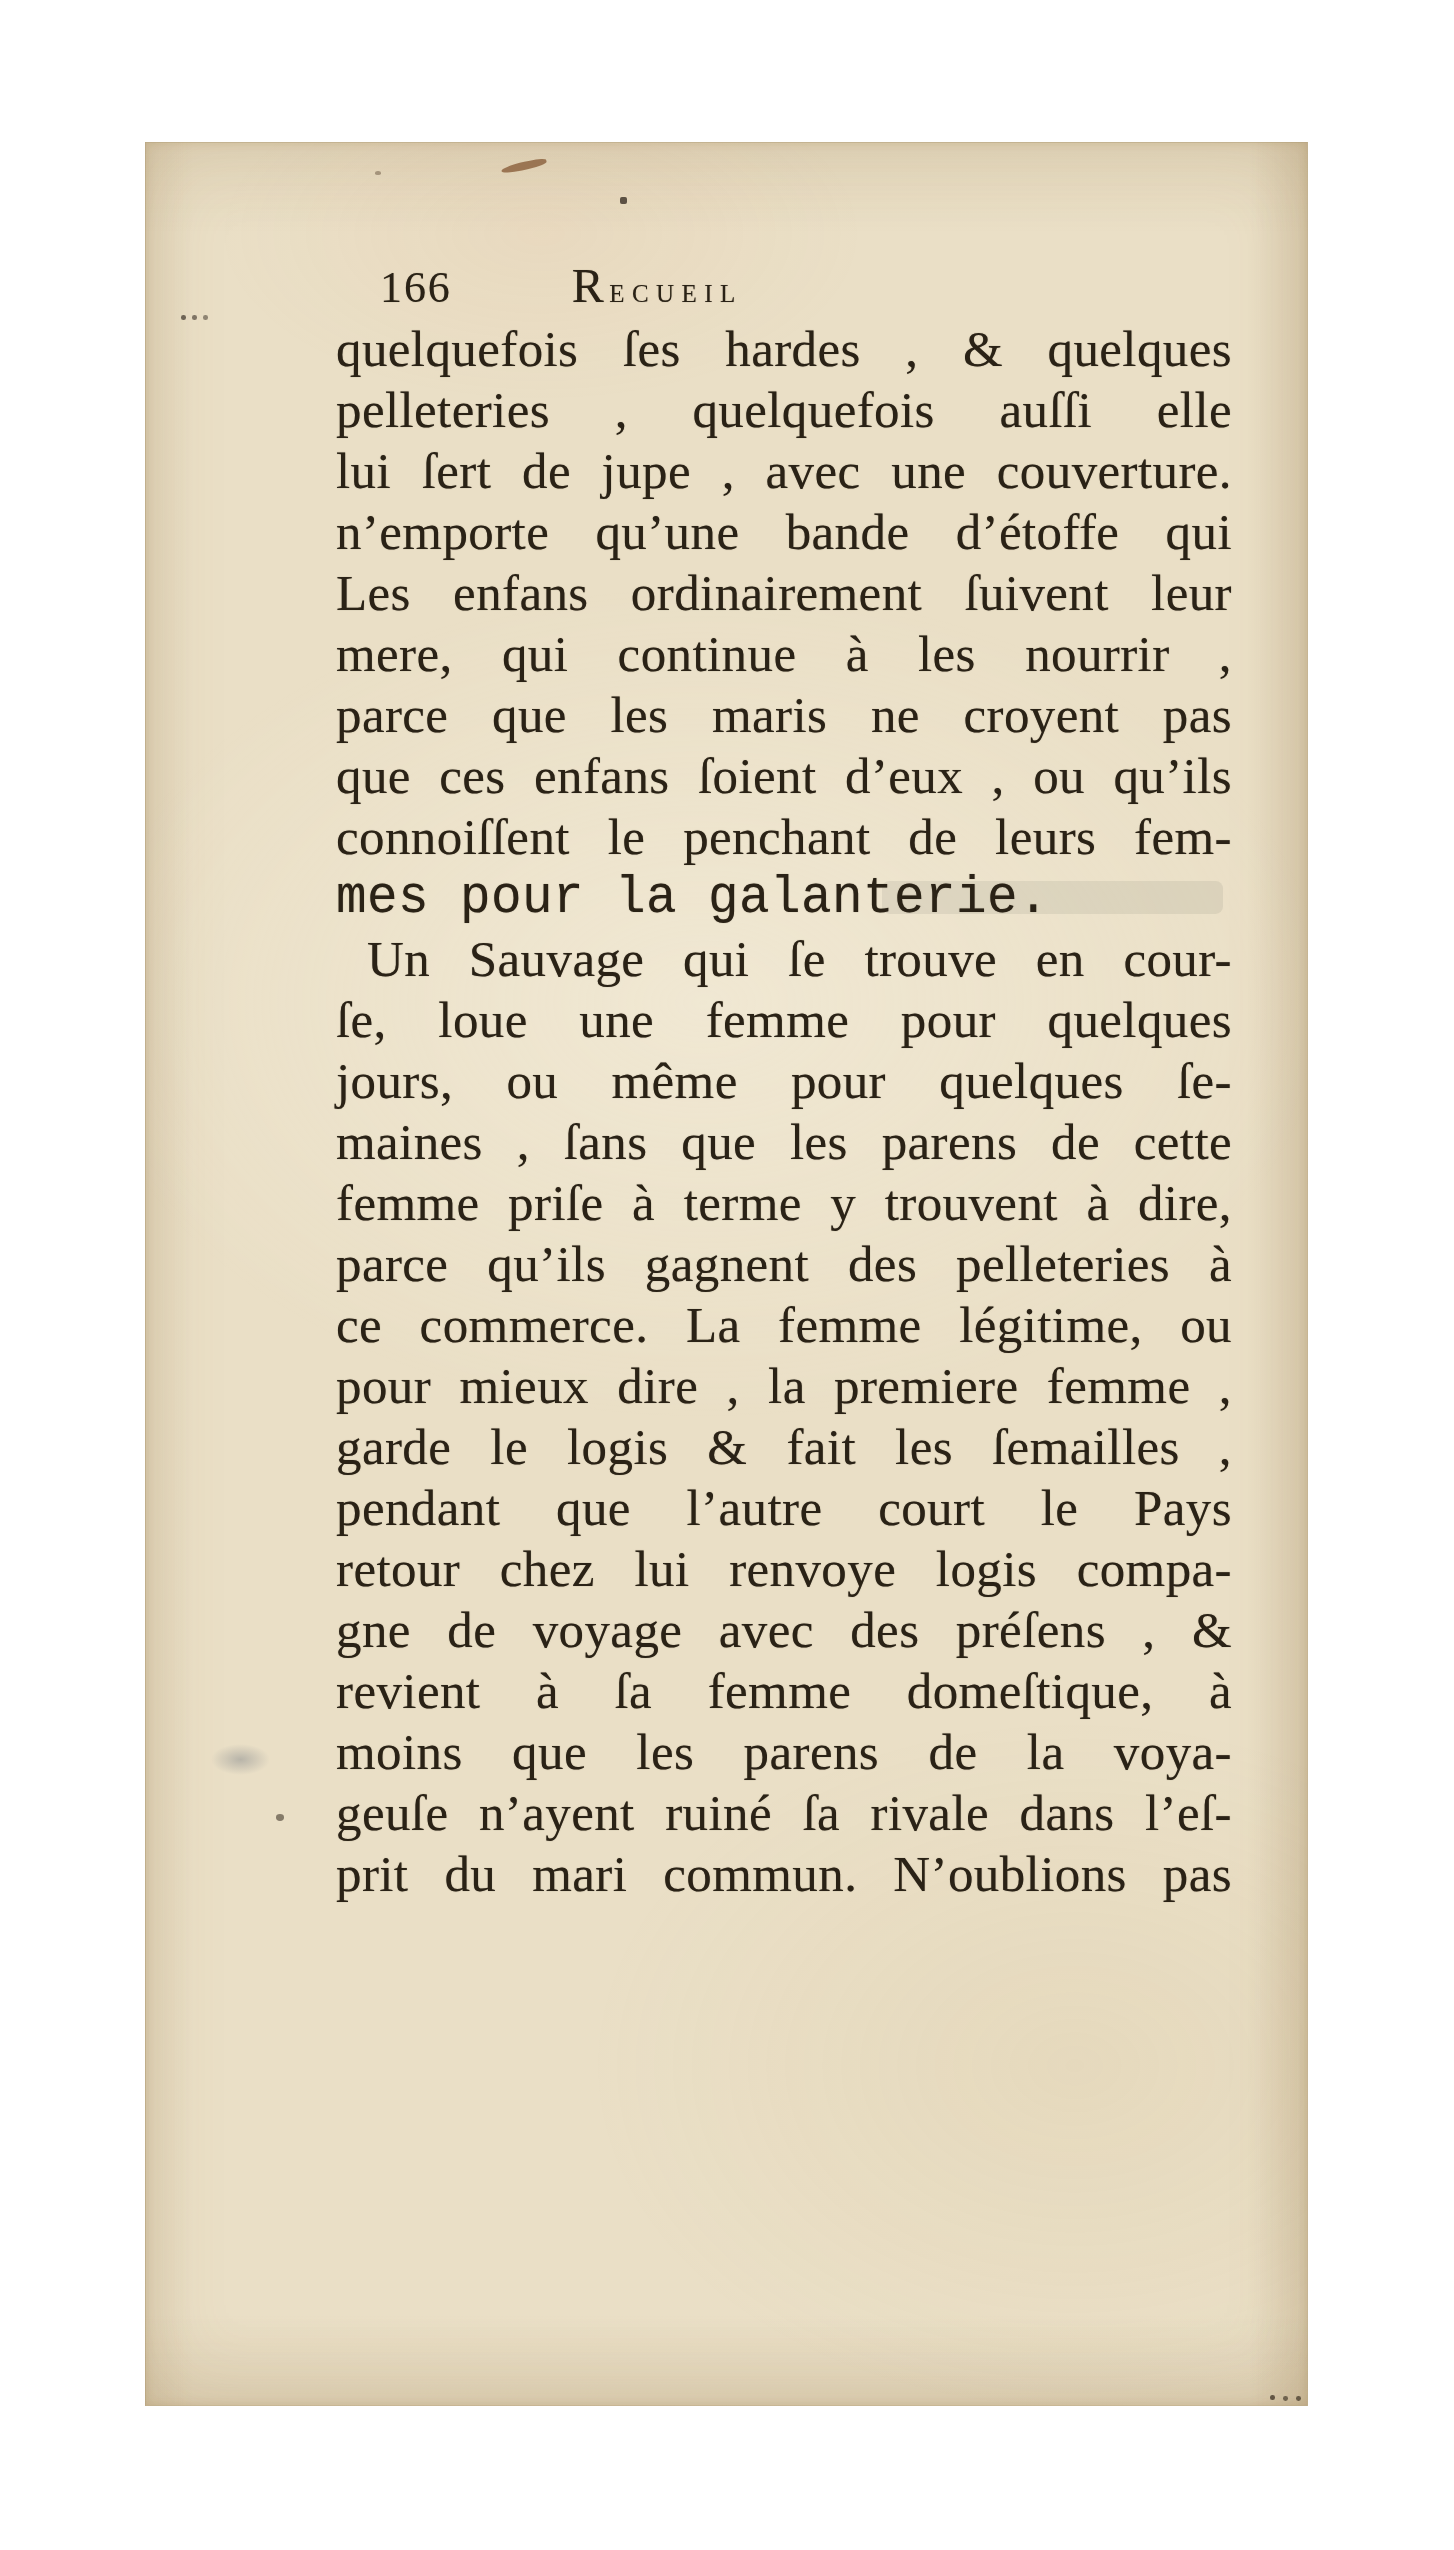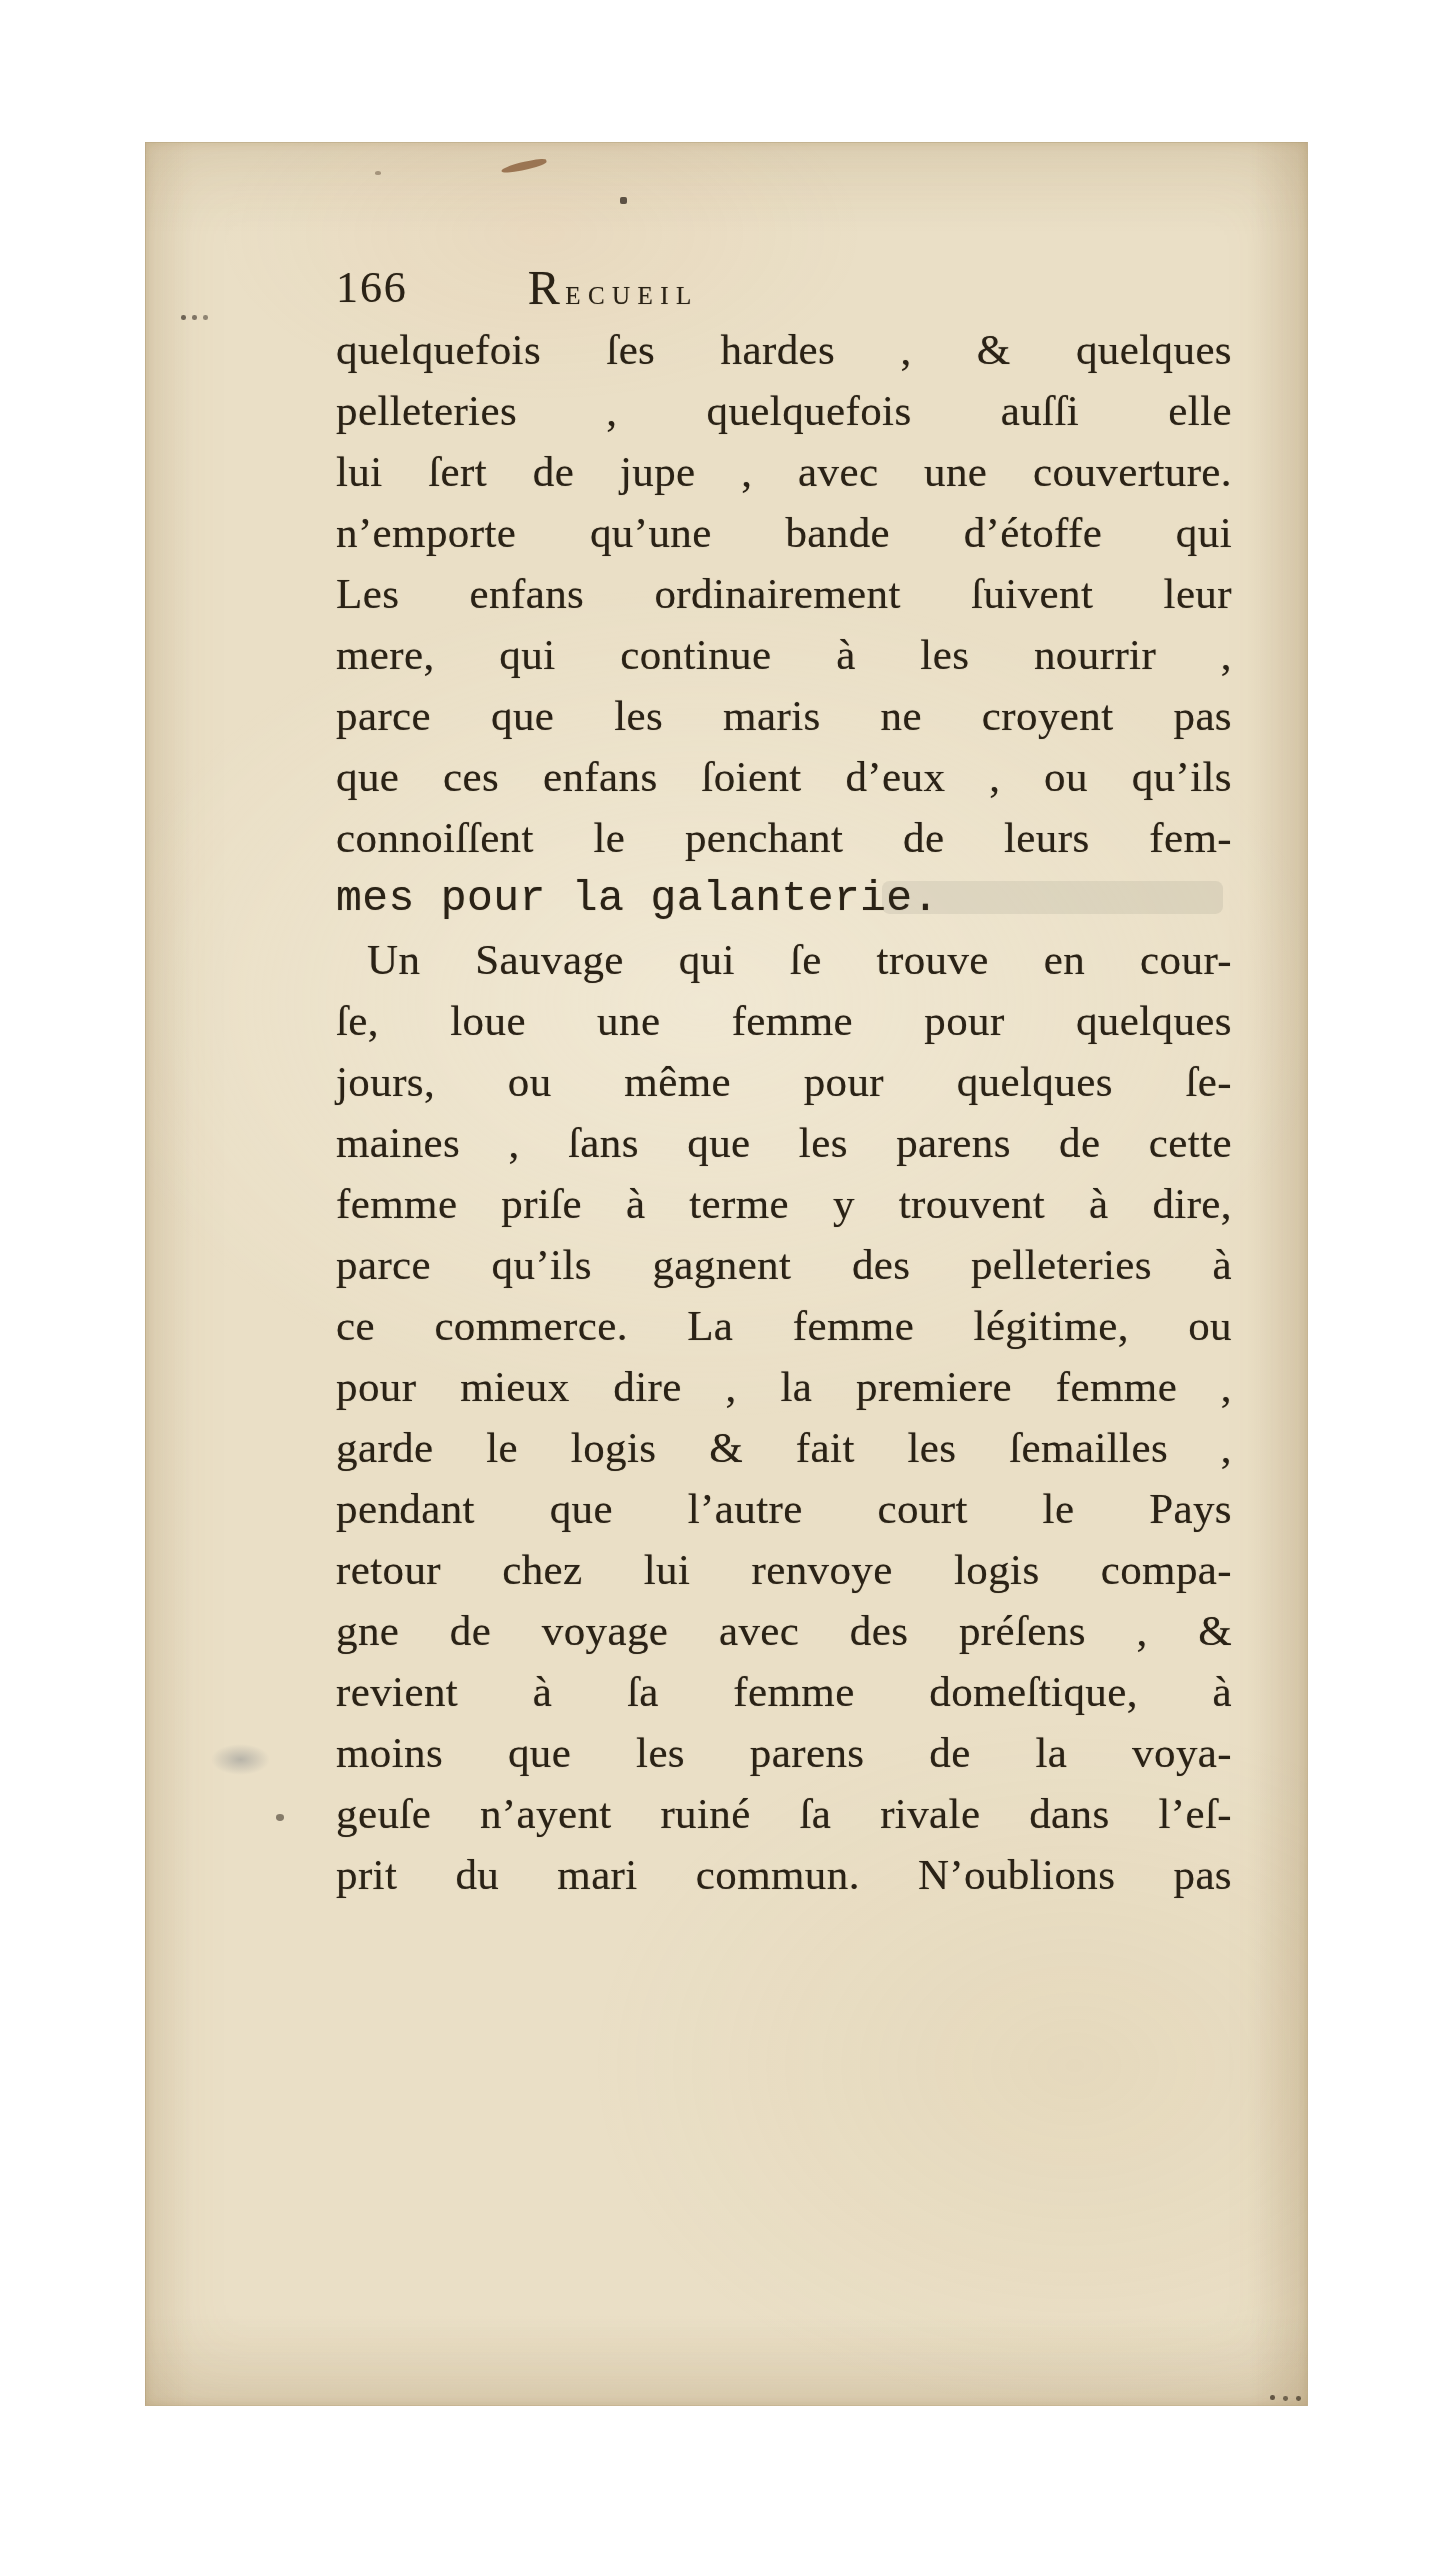--- a/index.html
+++ b/index.html
@@ -40,44 +40,45 @@
   }
   .content {
     position: absolute;
     left: 190px;
     top: 118px;
     width: 896px;
     color: #2a2216;
   }
   .header {
     display: flex;
-    align-items: center;
+    align-items: flex-end;
     height: 52px;
     margin-bottom: 5.6px;
     text-shadow: 0 0 0.9px rgba(45,35,20,0.45);
+    margin-left: 44px;
   }
   .page-number {
     font-size: 44px;
     letter-spacing: 1.9px;
   }
   .running-title {
     margin-left: 120px;
     white-space: nowrap;
   }
   .title-initial {
     font-size: 48px;
     letter-spacing: 5.6px;
   }
   .title-rest {
     font-size: 25px;
     letter-spacing: 7.4px;
   }
   .text-block { width: 896px; }
   .line {
-    font-size: 43px;
+    font-size: 51px;
     line-height: 61px;
     height: 61px;
     letter-spacing: 0.4px;
     white-space: nowrap;
     text-align: justify;
     text-align-last: justify;
     text-shadow: 0 0 0.9px rgba(45,35,20,0.5);
   }
   .line.nojust {
     text-align: center;

